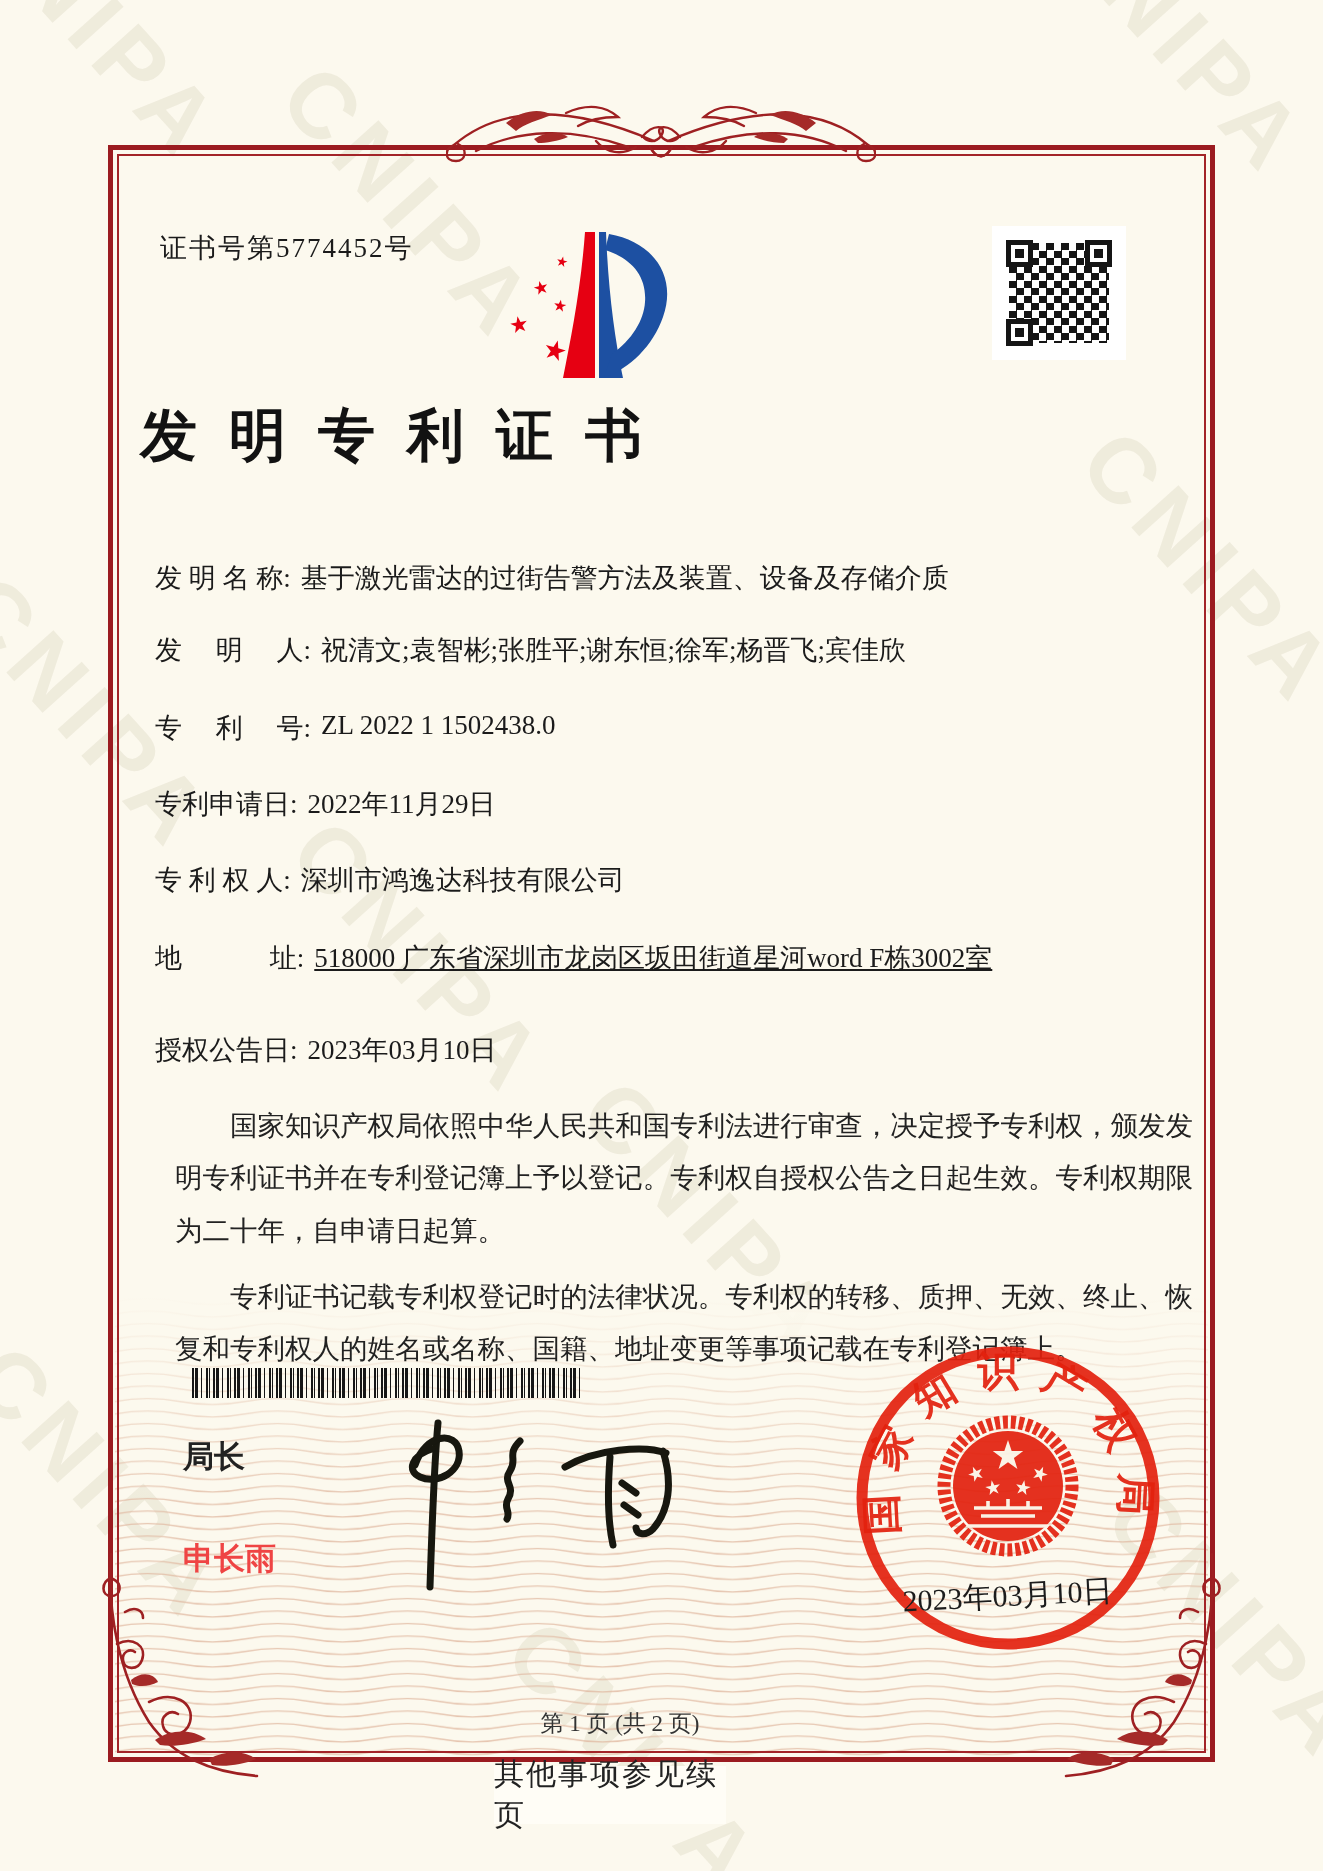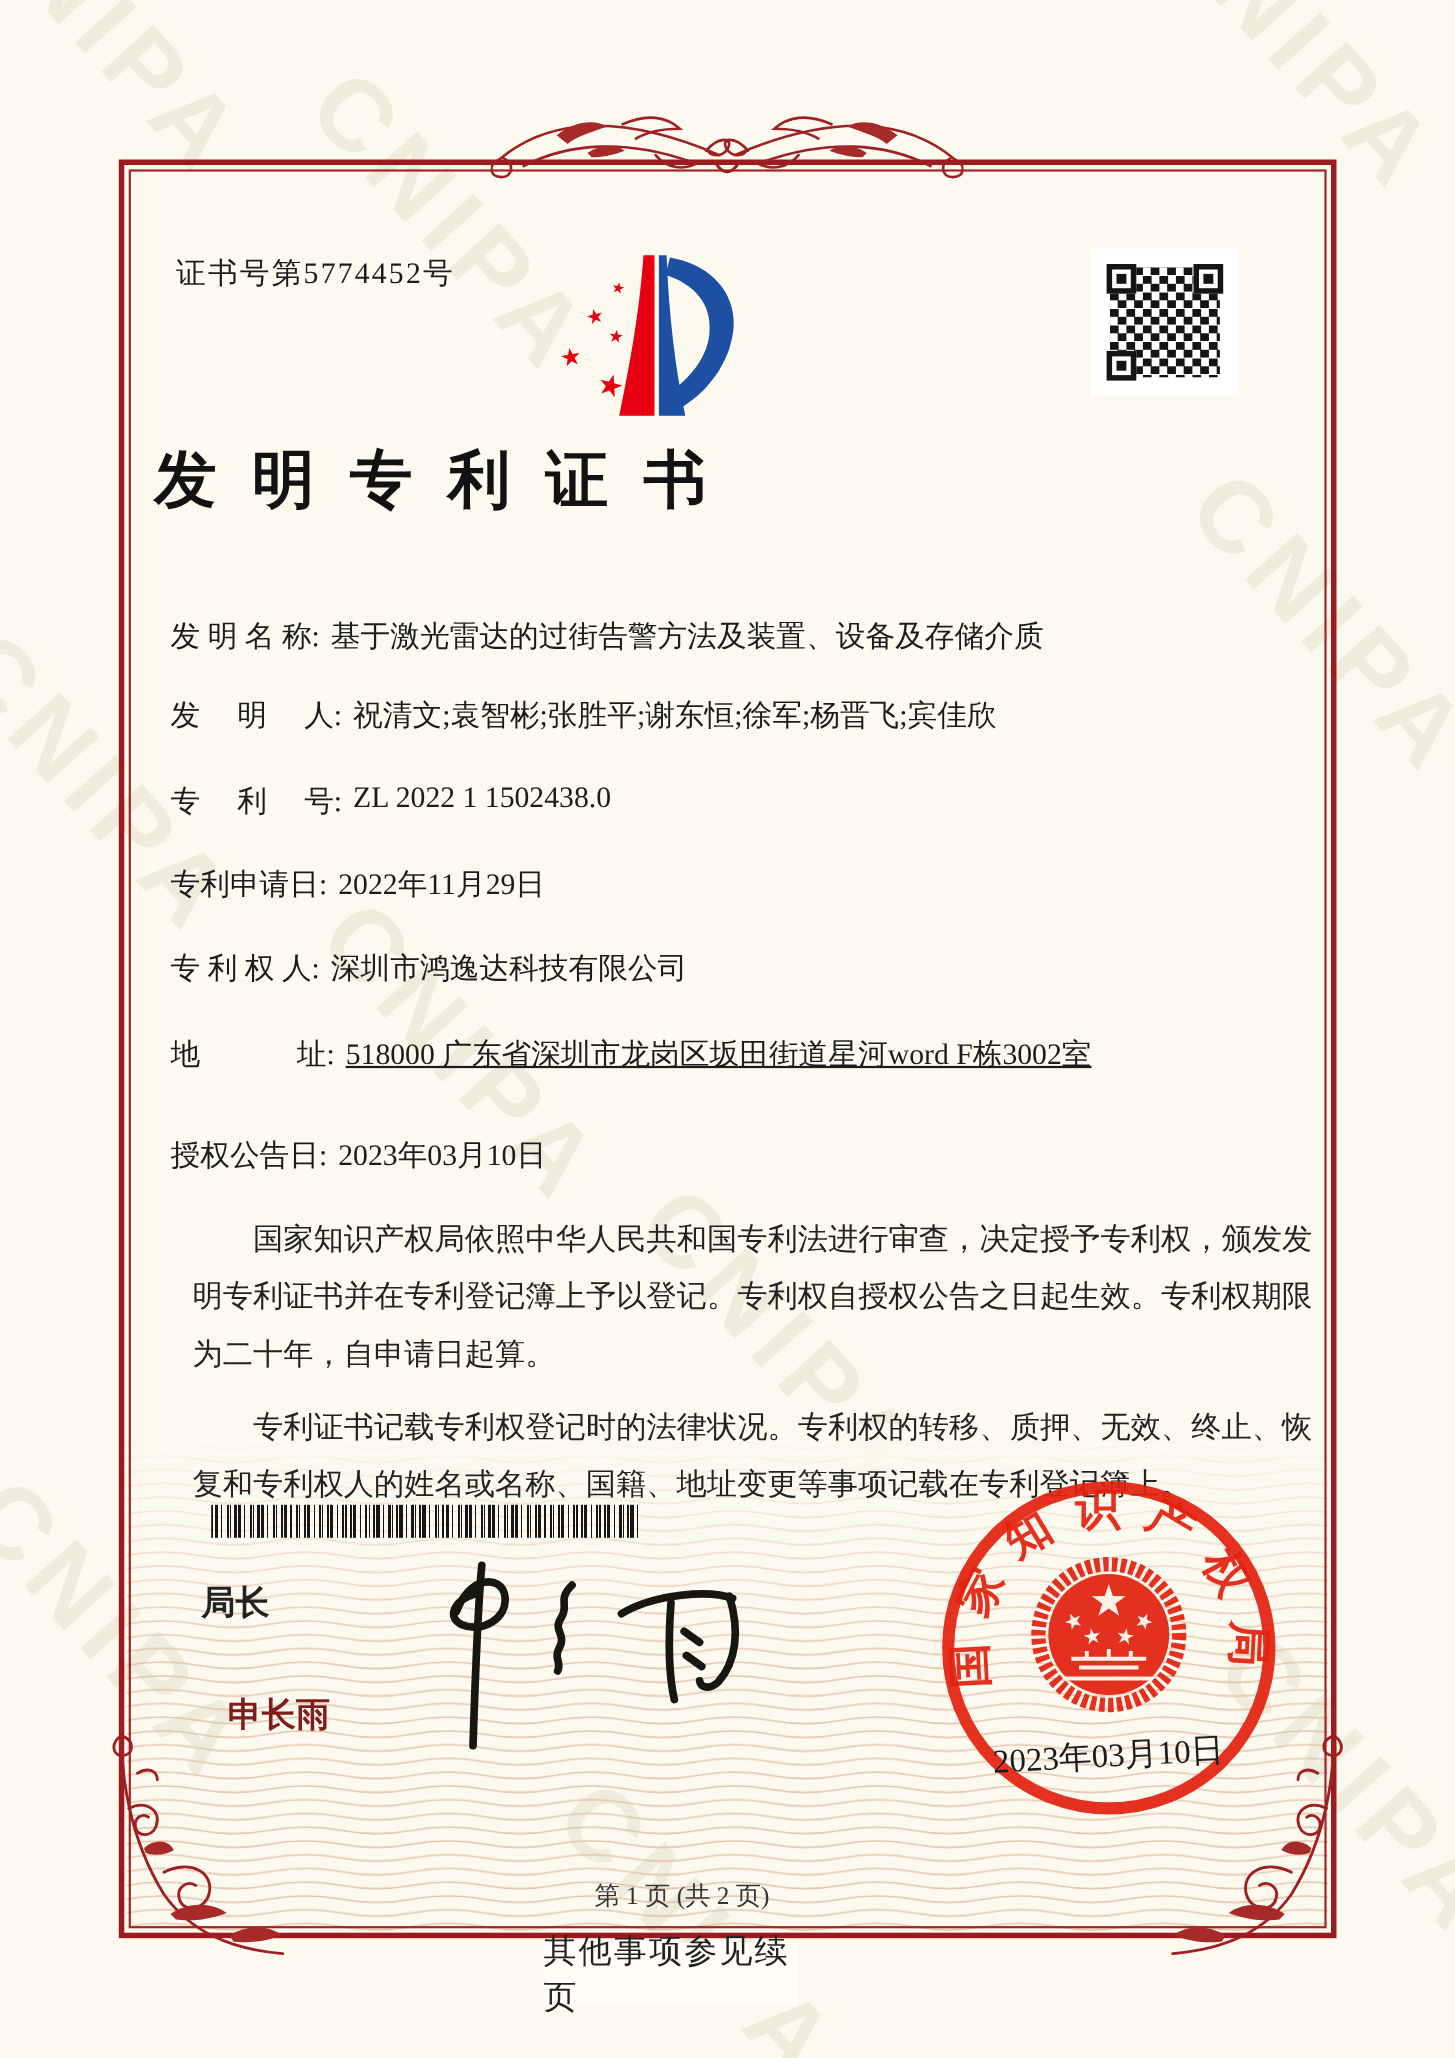--- a/index.html
+++ b/index.html
@@ -48,21 +48,21 @@
   
   .barcode{position:absolute;left:192px;top:1368px;width:390px;height:30px;
       background:repeating-linear-gradient(90deg,
         #161616 0 2px,transparent 2px 3px,#161616 3px 6px,transparent 6px 9px,
         #161616 9px 10px,transparent 10px 14px,#161616 14px 16px,transparent 16px 17px,
         #161616 17px 18px,transparent 18px 21px);}
   
   .sig-title{position:absolute;left:183px;top:1436px;font-family:"Liberation Sans","DejaVu Sans",sans-serif;
       font-weight:bold;font-size:31px;color:#222;text-align:center;}
   .sig-name{position:absolute;left:183px;top:1538px;font-family:Liberation Sans, sans-serif;
-      font-weight:bold;font-size:31px;color:#7f1d1d;margin-left:24px;}
+      font-weight:bold;font-size:31px;color:#ef4444;}
   .signature{position:absolute;left:360px;top:1405px;}
   
   .seal{position:absolute;left:848px;top:1338px;}
   
   .page-num{position:absolute;left:470px;top:1708px;width:300px;text-align:center;font-size:23px;color:#333;}
   .cont-box{position:absolute;left:494px;top:1766px;width:232px;height:58px;background:#FFFDF6;
       display:flex;align-items:center;justify-content:center;}
   .cont-text{font-size:30px;color:#222;letter-spacing:2px;}
 </style>
 </head>

